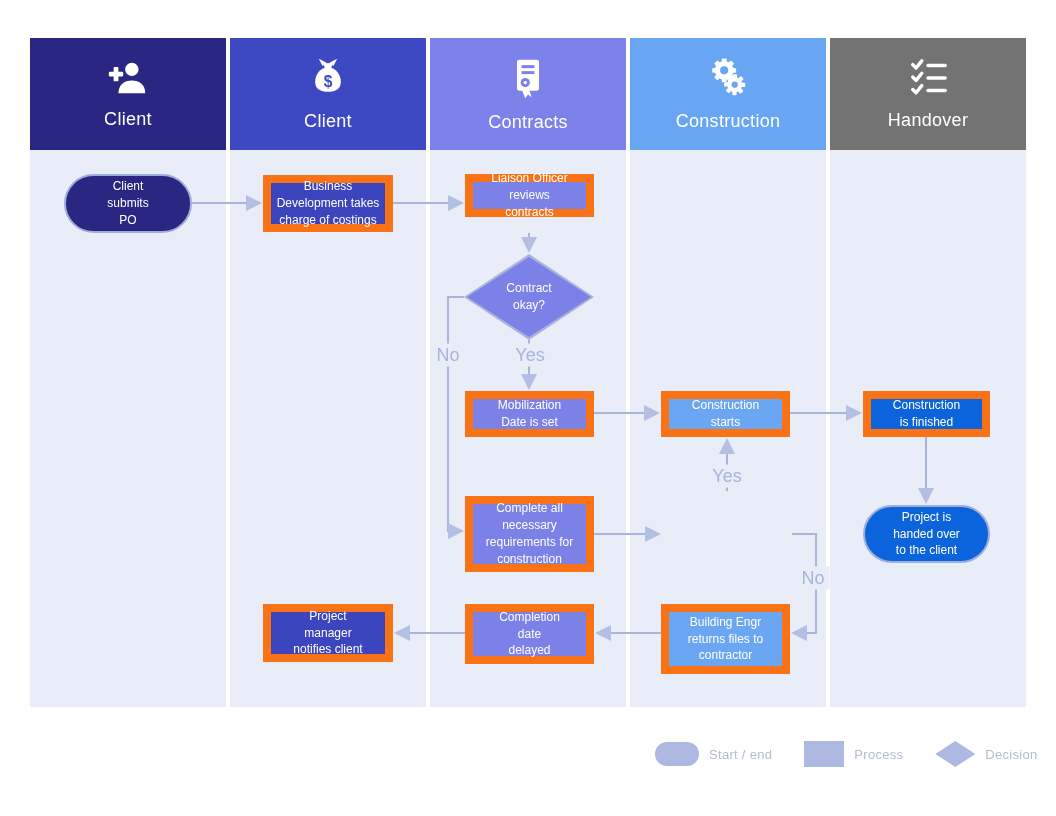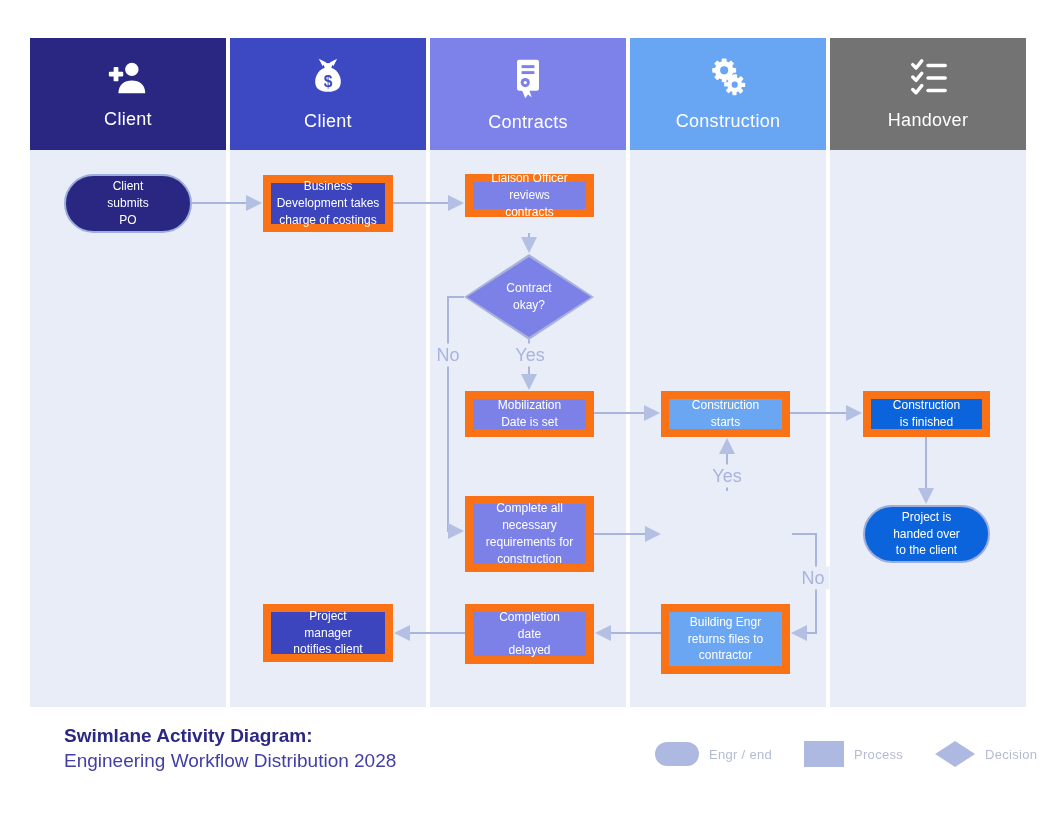--- a/index.html
+++ b/index.html
@@ -231,29 +231,25 @@
     <div class="node c-lightblue" style="left:631px; top:566px; width:129px; height:70px;">Building Engr
 returns files to
 contractor</div>
 
     <div class="edge-label" style="left:418px; top:317px;">No</div>
     <div class="edge-label" style="left:500px; top:317px;">Yes</div>
     <div class="edge-label" style="left:697px; top:438px;">Yes</div>
     <div class="edge-label" style="left:783px; top:540px;">No</div>
   </div>
 
-  <div class="footer-title">
-    <div class="t1">Swimlane Activity Diagram:</div>
-    <div class="t2">Engineering Workflow Distribution 2028</div>
-  </div>
 
   <div class="legend">
     <div class="legend-item">
       <div class="lg-pill"></div>
-      <span class="lg-label">Engr / end</span>
+      <span class="lg-label">Start / end</span>
     </div>
     <div class="legend-item">
       <div class="lg-rect"></div>
       <span class="lg-label">Process</span>
     </div>
     <div class="legend-item">
       <div class="lg-diamond"></div>
       <span class="lg-label">Decision</span>
     </div>
   </div>

